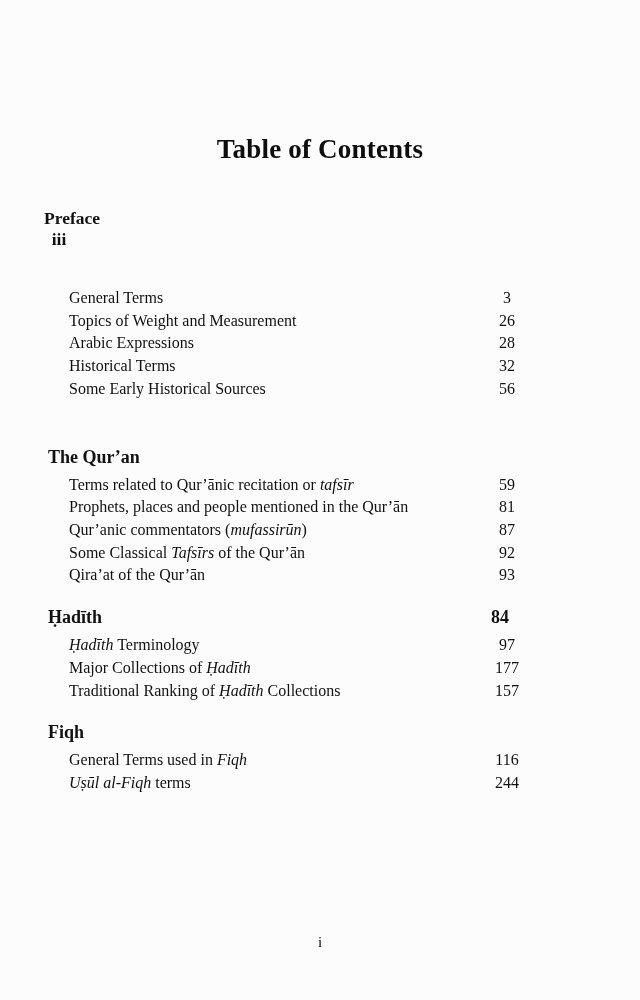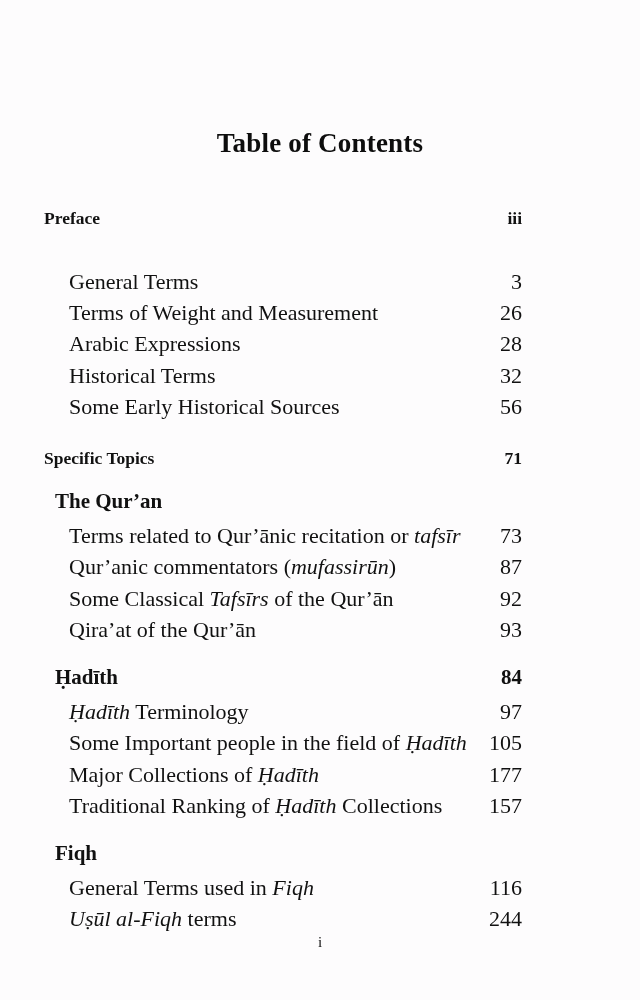--- a/index.html
+++ b/index.html
@@ -12,21 +12,21 @@
     width: 640px;
     height: 1000px;
     background: #fdfcfd;
     overflow: hidden;
     font-family: "Liberation Serif", "DejaVu Serif", serif;
     color: #111111;
     box-sizing: border-box;
   }
   .toc-title {
     position: absolute;
-    top: 128px;
+    top: 134px;
     left: 0;
     width: 640px;
     text-align: center;
     font-size: 27px;
     font-weight: bold;
     letter-spacing: 0.2px;
     color: #0d0d0d;
   }
   .toc-body {
     position: absolute;
@@ -38,42 +38,43 @@
     display: flex;
     align-items: baseline;
     width: 100%;
   }
   .row .label {
     flex: 1 1 auto;
     white-space: nowrap;
   }
   .row .pg {
     flex: 0 0 auto;
-    text-align: right;
+    text-align: center;
     min-width: 30px;
     white-space: nowrap;
   }
 
   
   .lvl1 {
     font-size: 17.5px;
     font-weight: bold;
     margin-left: 0;
     width: 478px;
+    flex-direction: column;
   }
   
   .lvl2 {
-    font-size: 21px;
+    font-size: 18px;
     font-weight: bold;
-    margin-left: 11px;
+    margin-left: 4px;
     width: 467px;
   }
   
   .lvl3 {
-    font-size: 22px;
+    font-size: 16px;
     font-weight: normal;
     margin-left: 25px;
     width: 453px;
     line-height: 1.42;
   }
 
   .gap-lg { height: 26px; }
   .gap-md { height: 20px; }
   .gap-sm { height: 11px; }
   .gap-xs { height: 6px; }
@@ -101,49 +102,49 @@
         <span class="label">Preface</span>
         <span class="pg">iii</span>
       </div>
       <div class="gap-lg"></div>
       <div class="gap-sm"></div>
       <div class="row lvl3">
         <span class="label">General Terms</span>
         <span class="pg">3</span>
       </div>
       <div class="row lvl3">
-        <span class="label">Terms of Weight and Measurement</span>
+        <span class="label">Topics of Weight and Measurement</span>
         <span class="pg">26</span>
       </div>
       <div class="row lvl3">
         <span class="label">Arabic Expressions</span>
         <span class="pg">28</span>
       </div>
       <div class="row lvl3">
         <span class="label">Historical Terms</span>
         <span class="pg">32</span>
       </div>
       <div class="row lvl3">
         <span class="label">Some Early Historical Sources</span>
         <span class="pg">56</span>
       </div>
       <div class="gap-lg"></div>
-      <div class="row lvl1">
-        <span class="label">Specific Topics</span>
-        <span class="pg">71</span>
-      </div>
       <div class="gap-md"></div>
       <div class="row lvl2">
         <span class="label">The Qur’an</span>
         <span class="pg"></span>
       </div>
       <div class="gap-xs"></div>
       <div class="row lvl3">
         <span class="label">Terms related to Qur’ānic recitation or <span class="it">tafsīr</span></span>
-        <span class="pg">73</span>
+        <span class="pg">59</span>
+      </div>
+      <div class="row lvl3">
+        <span class="label">Prophets, places and people mentioned in the Qur’ān</span>
+        <span class="pg">81</span>
       </div>
       <div class="row lvl3">
         <span class="label">Qur’anic commentators (<span class="it">mufassirūn</span>)</span>
         <span class="pg">87</span>
       </div>
       <div class="row lvl3">
         <span class="label">Some Classical <span class="it">Tafsīrs</span> of the Qur’ān</span>
         <span class="pg">92</span>
       </div>
       <div class="row lvl3">
@@ -152,24 +153,20 @@
       </div>
       <div class="gap-md"></div>
       <div class="row lvl2">
         <span class="label">Ḥadīth</span>
         <span class="pg">84</span>
       </div>
       <div class="gap-xs"></div>
       <div class="row lvl3">
         <span class="label"><span class="it">Ḥadīth</span> Terminology</span>
         <span class="pg">97</span>
-      </div>
-      <div class="row lvl3">
-        <span class="label">Some Important people in the field of <span class="it">Ḥadīth</span></span>
-        <span class="pg">105</span>
       </div>
       <div class="row lvl3">
         <span class="label">Major Collections of <span class="it">Ḥadīth</span></span>
         <span class="pg">177</span>
       </div>
       <div class="row lvl3">
         <span class="label">Traditional Ranking of <span class="it">Ḥadīth</span> Collections</span>
         <span class="pg">157</span>
       </div>
       <div class="gap-md"></div>

